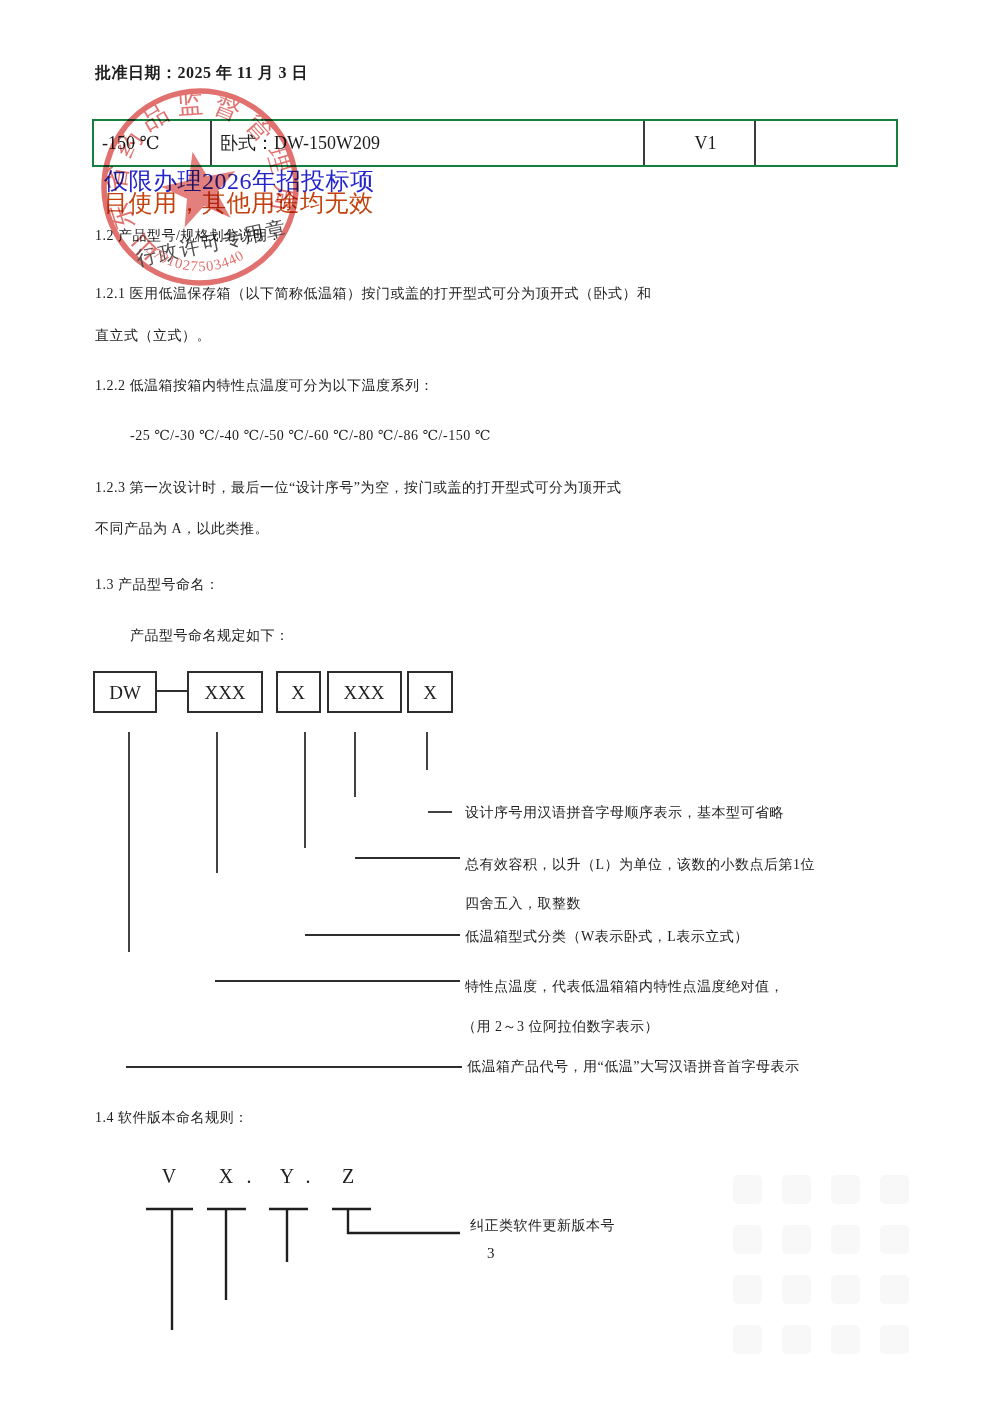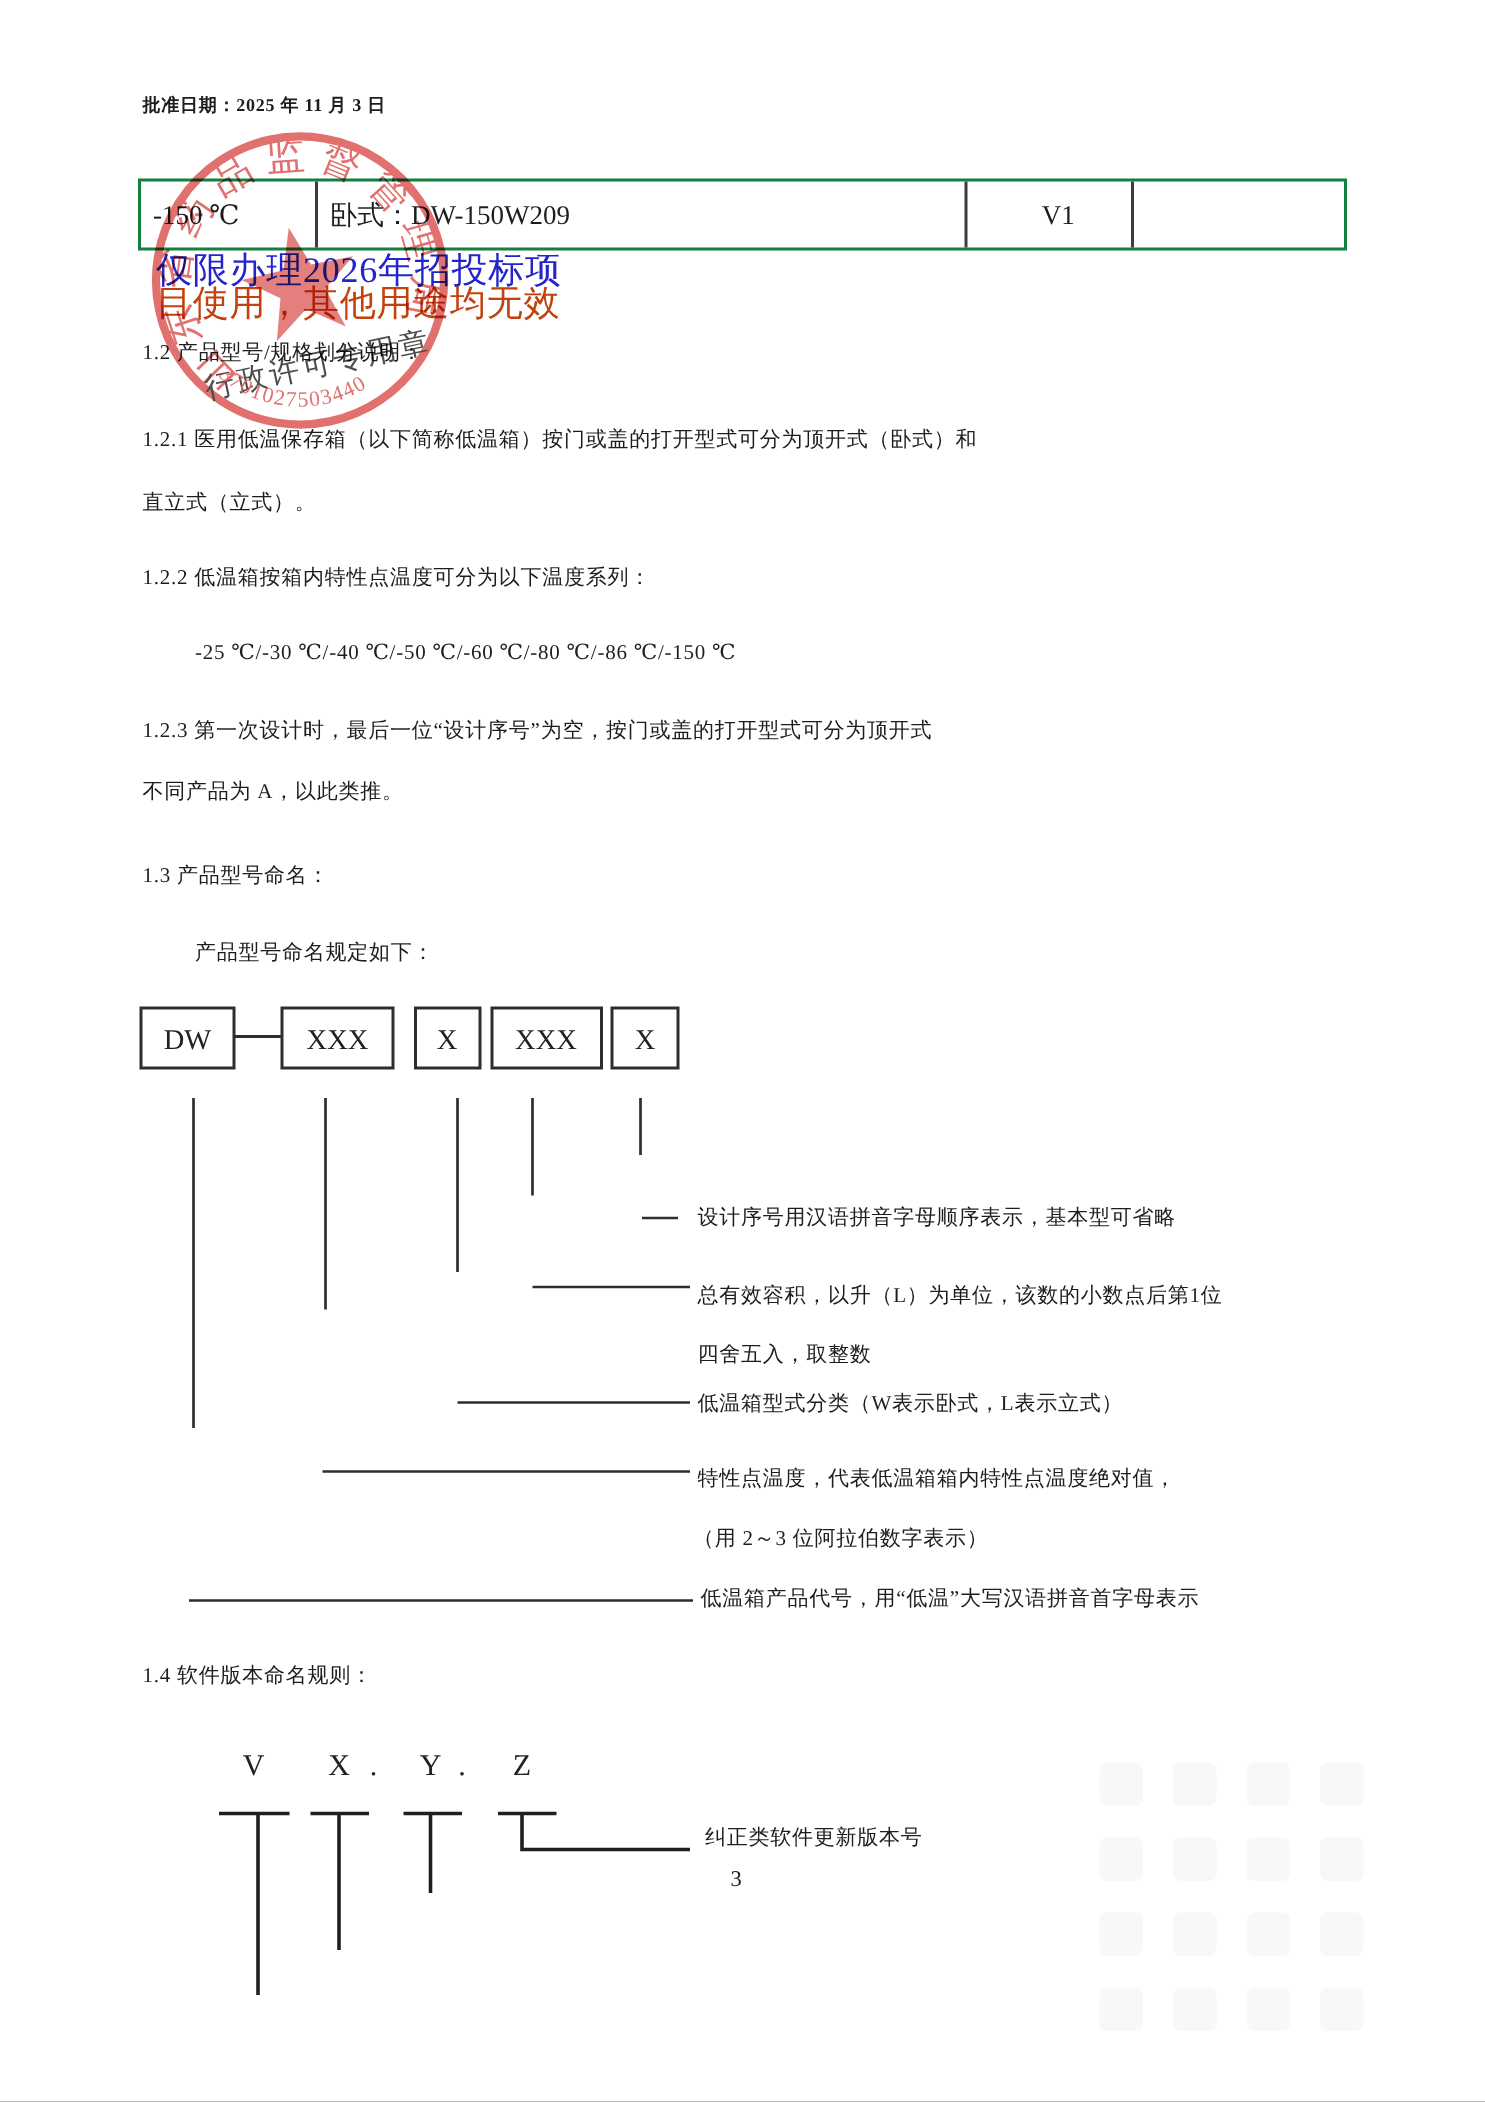--- a/index.html
+++ b/index.html
@@ -3,21 +3,21 @@
 <meta charset="utf-8">
 <style>
   html,body{margin:0;padding:0;background:#888;}
   .page{
     position:relative;width:990px;height:1401px;margin:0 auto;
     background:#ffffff;overflow:hidden;
     font-family:"Liberation Serif","DejaVu Serif",serif;
     color:#1d1d1d;
   }
   .line{position:absolute;white-space:nowrap;font-size:14px;line-height:1.2;letter-spacing:0.5px;}
-  .date{font-size:12px;font-weight:bold;letter-spacing:0.5px;}
+  .date{font-size:16px;font-weight:bold;letter-spacing:0.5px;}
   
   .spec-table{
     position:absolute;left:92px;top:119px;width:806px;height:48px;
     display:grid;grid-template-columns:118px 433px 111px 144px;
     border:2px solid #15803d;box-sizing:border-box;
   }
   .spec-table .cell{
     border-right:2px solid #3c3c3c;display:flex;align-items:center;
     font-size:18px;padding-left:8px;box-sizing:border-box;white-space:nowrap;
   }

